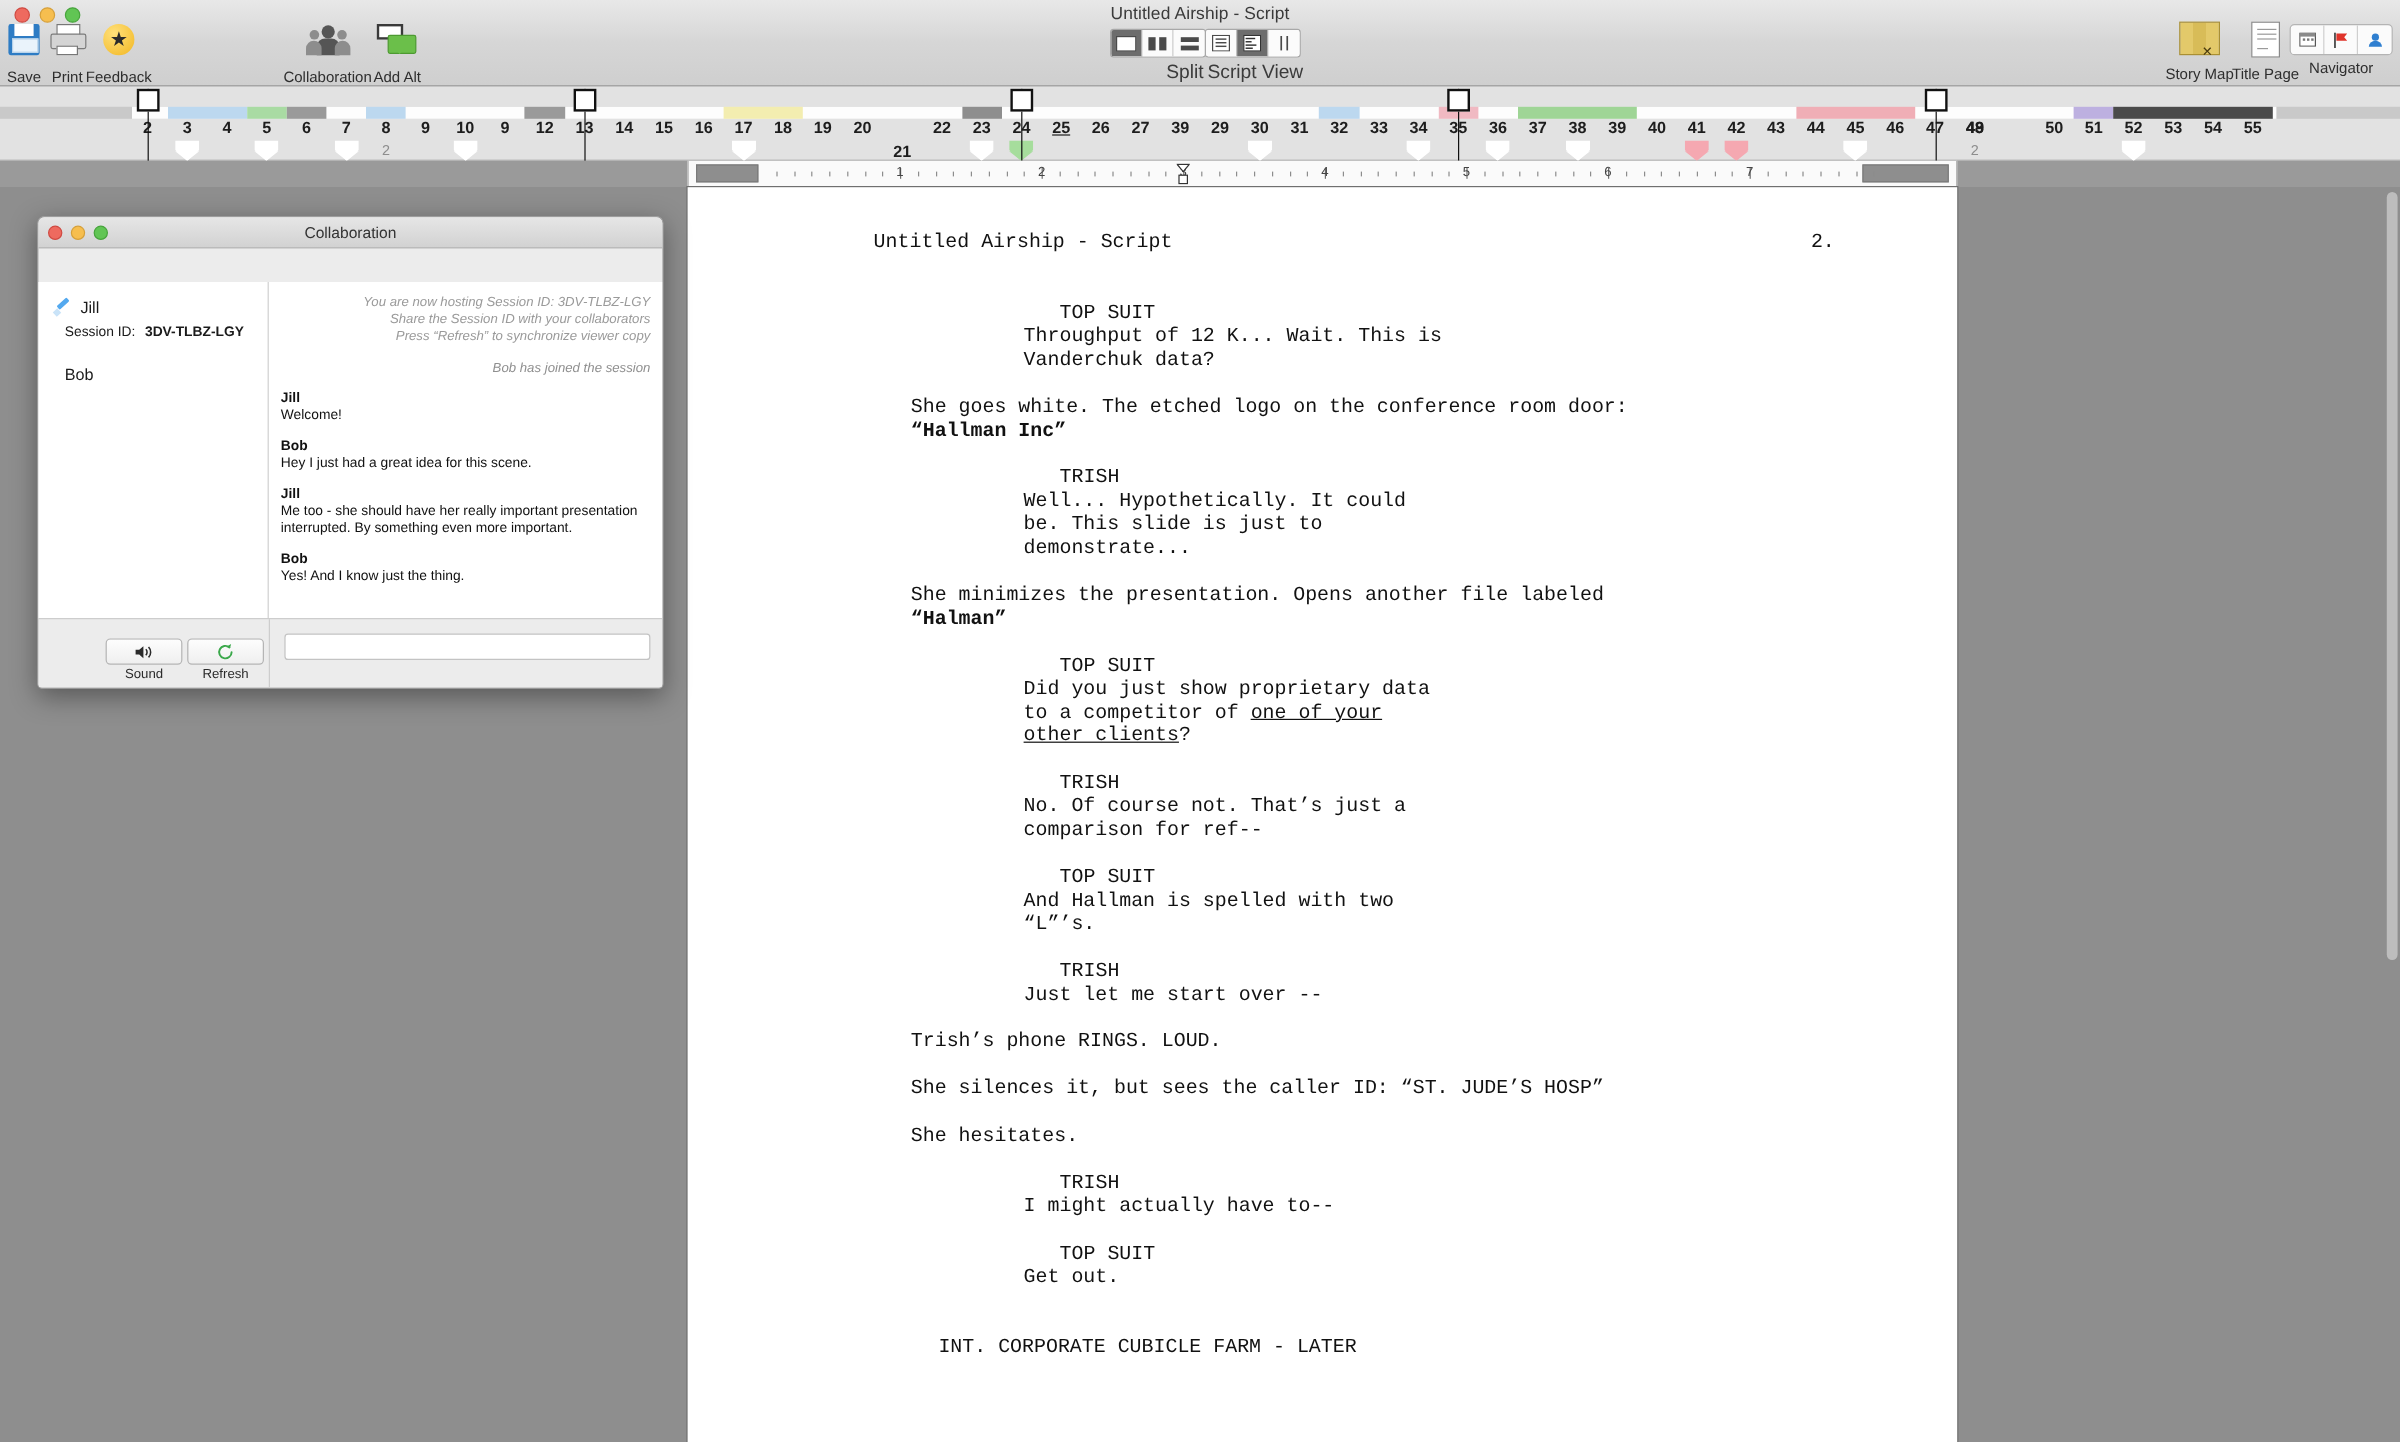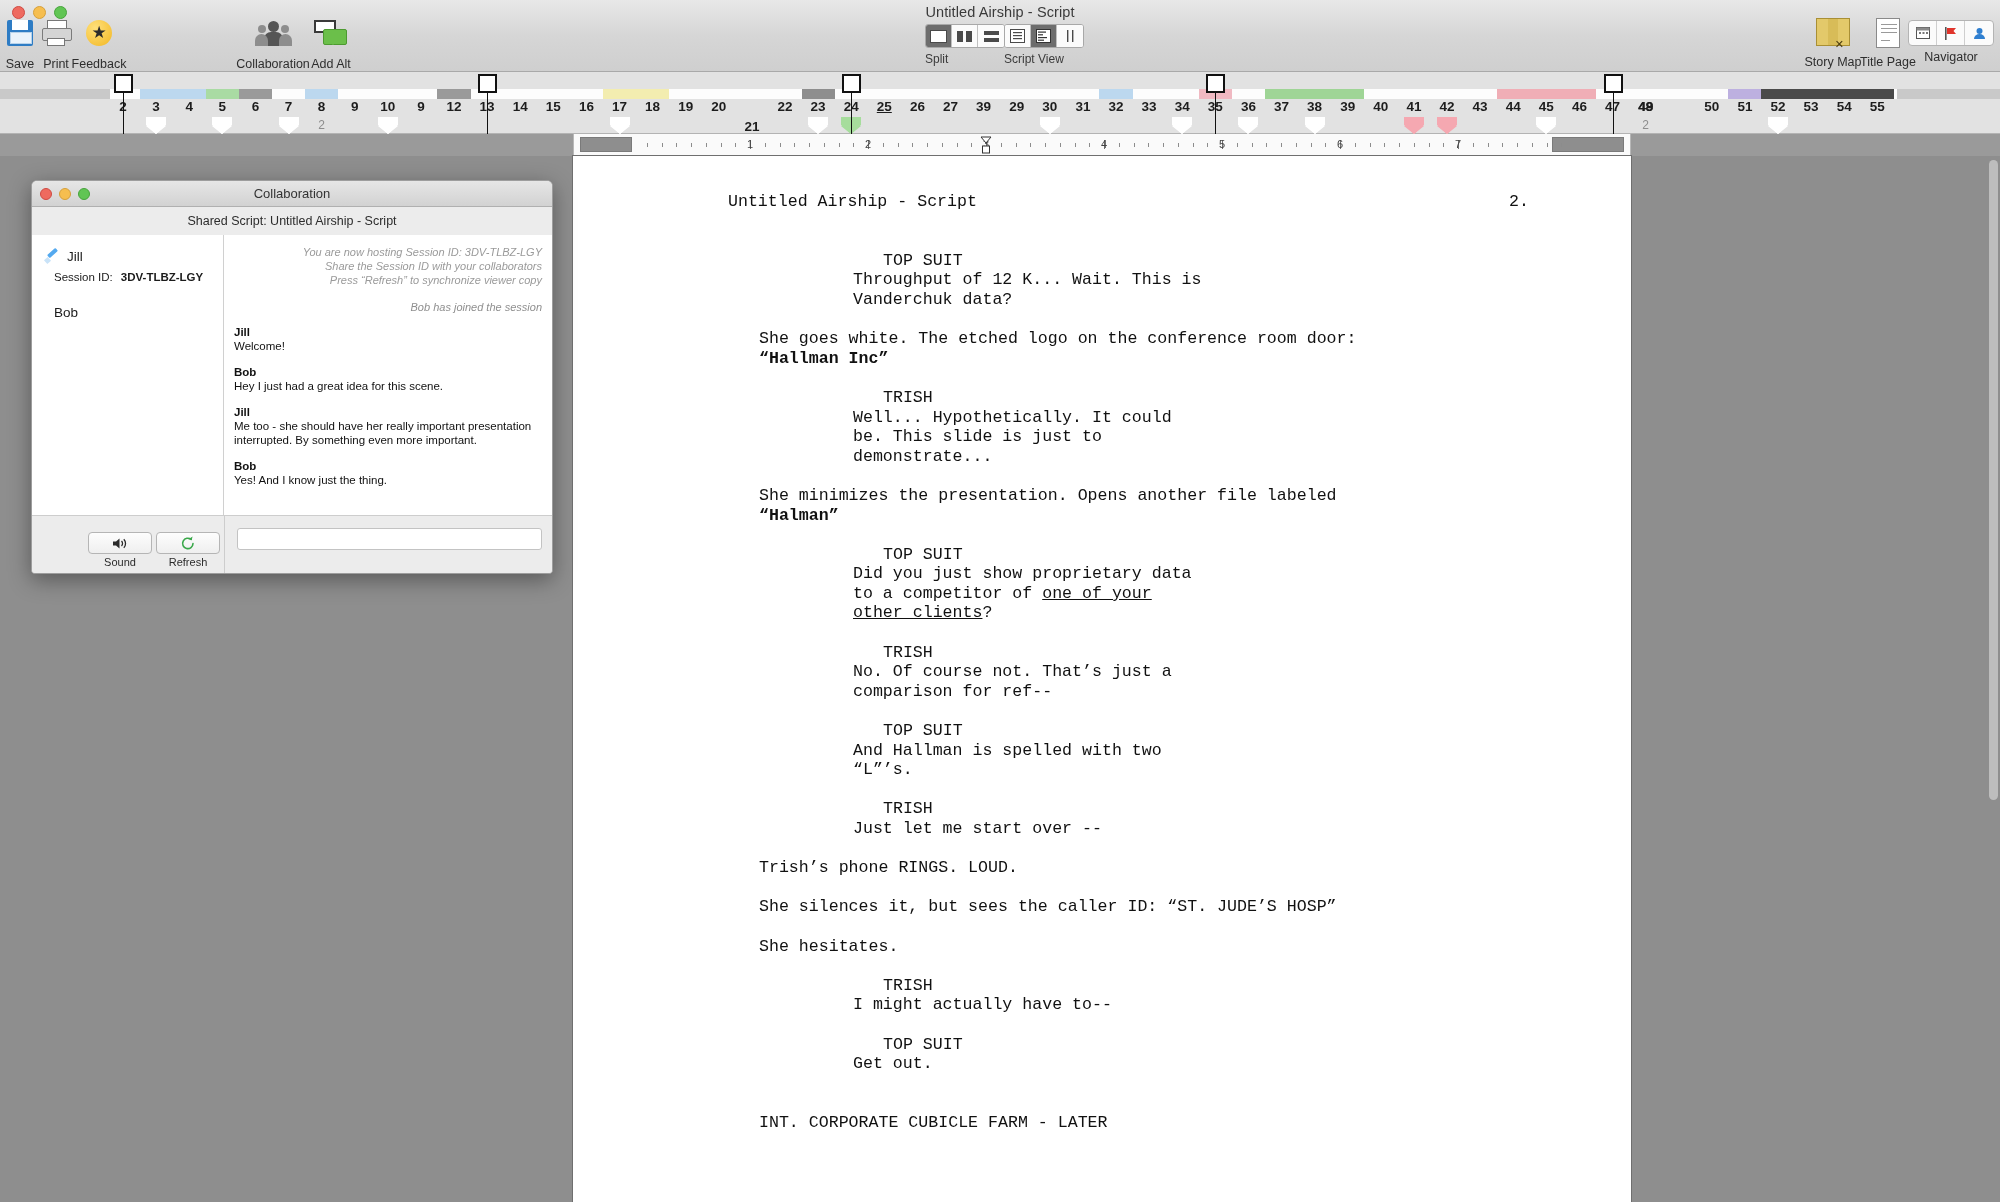--- a/index.html
+++ b/index.html
@@ -65,21 +65,21 @@
   
   .seg-nav{display:inline-flex;border:1px solid #b4b4b4;border-radius:4px;overflow:hidden;background:#fbfbfb;height:26px;}
   .seg-nav span{width:28px;height:100%;display:flex;align-items:center;justify-content:center;border-right:1px solid #cfcfcf;font-size:13px;}
   .seg-nav span:last-child{border-right:none;}
 
   
   .seg { position:absolute; display:inline-flex; height:24px; border:1px solid #a8a8a8; border-radius:3px; overflow:hidden; background:#fdfdfd; }
   .seg b { width:26px; height:100%; display:flex; align-items:center; justify-content:center; border-right:1px solid #c0c0c0; background:#fbfbfb; }
   .seg b:last-child{border-right:none;}
   .seg b.on { background:#6d6d6d; }
-  .seg-cap { position:absolute; font-size:12px; color:#3b3b3b; text-align:left; }
+  .seg-cap { position:absolute; font-size:16px; color:#3b3b3b; text-align:right; }
 
   
   .scenebar{ position:absolute; left:0; top:72px; width:2000px; height:62px; background:#e2e2e2; border-bottom:1px solid #b3b3b3; }
   .scene-track{ position:absolute; left:0; top:17px; width:2000px; height:10px; background:#c9c9c9; }
   .scene-seg{ position:absolute; top:0; height:10px; }
   .scene-nums{ position:absolute; left:0; top:27px; width:2000px; height:20px; }
   .scene-num{ position:absolute; font-size:13.5px; font-weight:bold; color:#1d1d1d; transform:translateX(-50%); }
   .scene-sub{ position:absolute; font-size:12px; color:#8d8d8d; transform:translateX(-50%); top:46px; }
   .scene-marker{ position:absolute; top:45px; width:20px; height:17px; transform:translateX(-50%); }
   .scene-marker::before{content:"";position:absolute;left:0;top:0;width:20px;height:9px;background:inherit;}
@@ -108,21 +108,21 @@
     font-size:16.6px; line-height:19.6px; color:#111;
     padding: 36px 0 0 0;
     white-space: pre;
   }
   .s-line{ white-space: pre; }
   .s-header{ position:relative; padding-left:155px; }
   .s-header .pgno{ position:absolute; right:102px; }
   .s-action{ padding-left:186px; }
   .s-cue{ padding-left:310px; }
   .s-dlg{ padding-left:280px; }
-  .s-slug{ padding-left:186px; }
+  .s-slug{ padding-left:186px;margin-left:23px; }
   .s-bold{ font-weight:bold; }
   .s-ul{ text-decoration: underline; }
   .s-blank{ height:19.6px; }
 
   
   .vscroll{ position:absolute; right:2px; top:160px; width:11px; height:1040px; }
   .vthumb{ position:absolute; right:0; top:0; width:9px; height:640px; background:#bdbdbd; border-radius:5px; }
 
   
   .collab{
@@ -531,21 +531,20 @@
 
   <div class="collab">
     <div class="collab-tb">
       <div class="traffic2">
         <div class="tl2" style="background:#ee6a5f;border:1px solid #d04a42;"></div>
         <div class="tl2" style="background:#f6be4f;border:1px solid #d6a03a;"></div>
         <div class="tl2" style="background:#61c554;border:1px solid #47a43c;"></div>
       </div>
       <div class="collab-title">Collaboration</div>
     </div>
-    <div class="collab-sub">Shared Script: Untitled Airship - Script</div>
 
     <div class="collab-body">
       <div class="collab-left">
         <div class="userrow">
           <span class="pen"></span>
           <span>Jill</span>
         </div>
         <div class="sessrow">
           <b>Session ID:</b><span class="sessid">3DV-TLBZ-LGY</span>
         </div>

